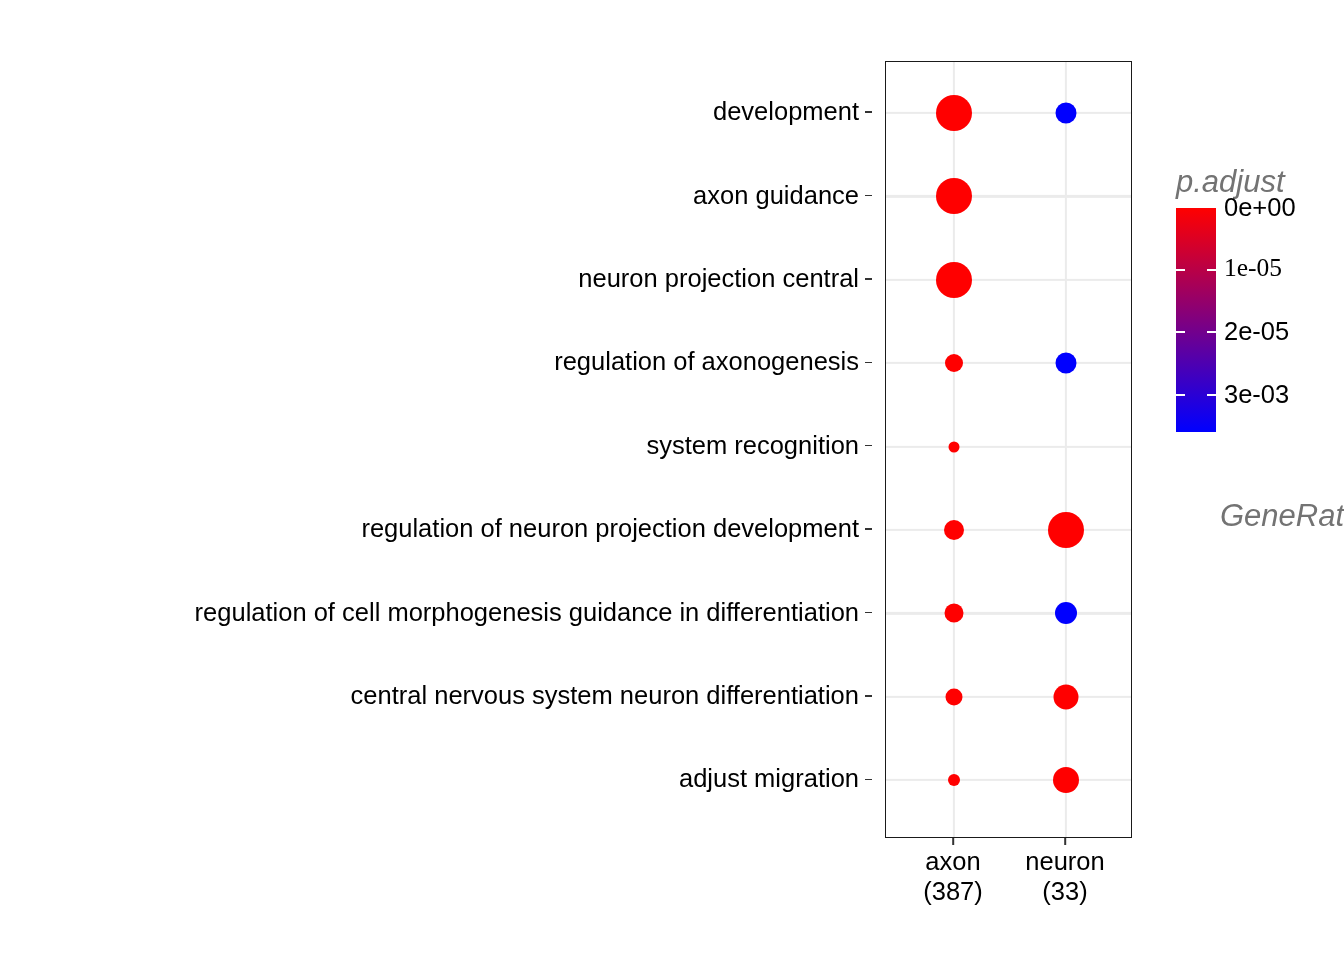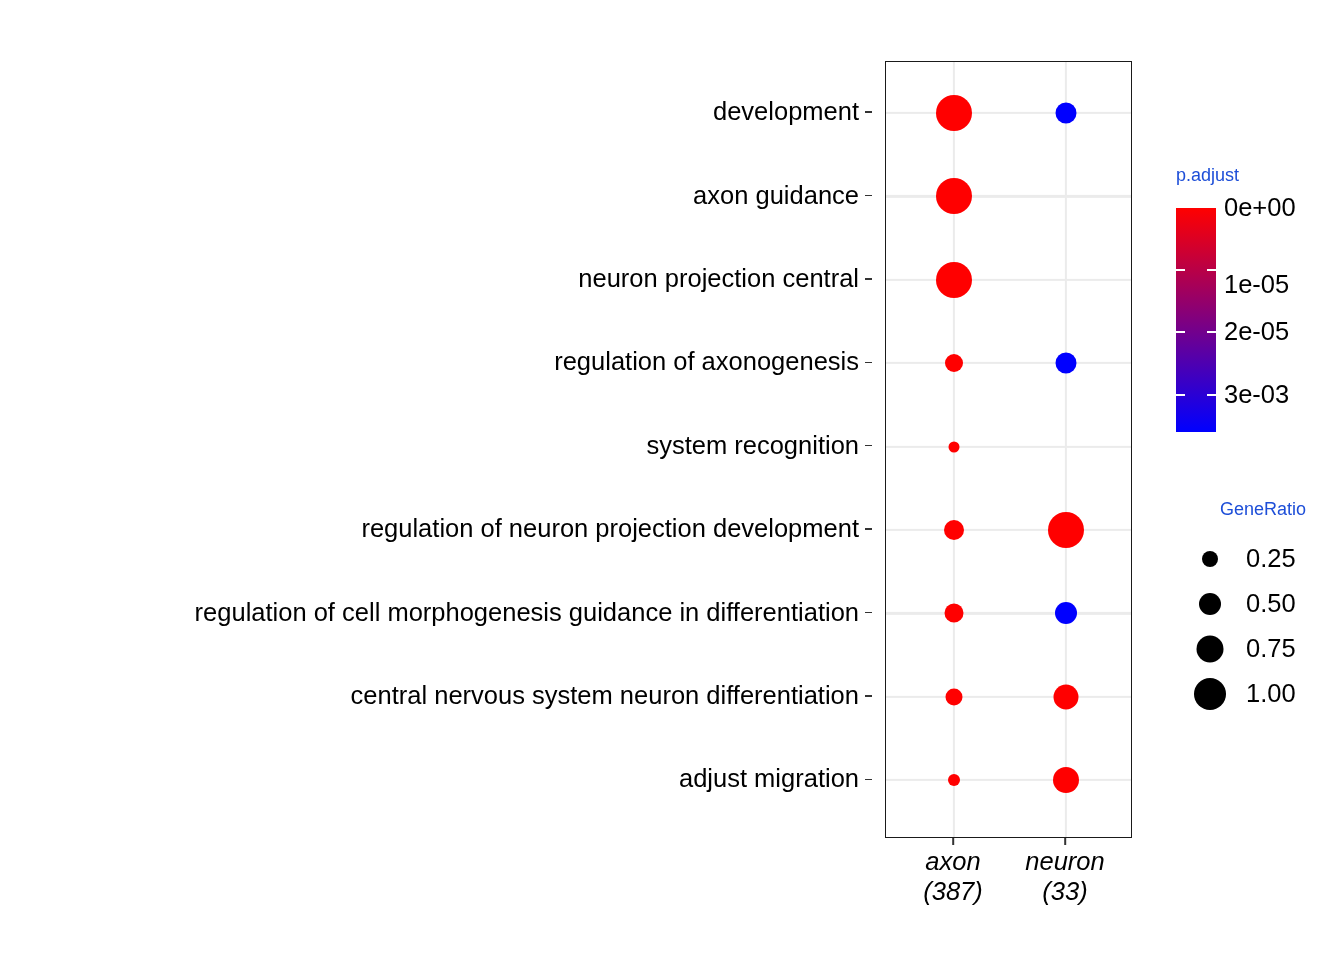--- a/index.html
+++ b/index.html
@@ -94,34 +94,34 @@
     transform: translateX(-0.8px);
   }
   .xlabel {
     position: absolute;
     top: 847px;
     text-align: center;
     font-size: 25.5px;
     line-height: 1.16;
     white-space: nowrap;
     transform: translateX(-50%);
-    font-style: italic;
   }
 
   
   #legend-padjust {
     position: absolute;
     left: 1176px;
     top: 166px;
   }
   .legend-title {
-    font-size: 18px;
-    line-height: 1;
-    white-space: nowrap;
-    color: #1d4ed8;
+    font-size: 31px;
+    line-height: 1;
+    white-space: nowrap;
+    color: #737373;
+    font-style: italic;
   }
   #colorbar-wrap {
     position: absolute;
     left: 1176px;
     top: 208px;
     width: 40px;
     height: 224px;
   }
   #colorbar {
     position: absolute;
@@ -267,44 +267,26 @@
     </div>
 
   <div id="legend-padjust">
     <div class="legend-title">p.adjust</div>
   </div>
   <div id="colorbar-wrap">
     <div id="colorbar" style="background: linear-gradient(rgb(255, 0, 0) 0%, rgb(0, 0, 255) 100%);"></div>
   <div class="cbar-label" style="top: 0px;">0e+00</div>
       <div class="cbar-tick left" style="top: 61.2222px;"></div>
       <div class="cbar-tick right" style="top: 61.2222px;"></div>
-      <div class="cbar-label" style="top: 77px;">1e-05</div>
+      <div class="cbar-label" style="top: 60px; font-family: Liberation Serif, serif;">1e-05</div>
       <div class="cbar-tick left" style="top: 123.444px;"></div>
       <div class="cbar-tick right" style="top: 123.444px;"></div>
       <div class="cbar-label" style="top: 124.444px;">2e-05</div>
       <div class="cbar-tick left" style="top: 185.667px;"></div>
       <div class="cbar-tick right" style="top: 185.667px;"></div>
       <div class="cbar-label" style="top: 186.667px;">3e-03</div>
     </div>
 
   <div id="legend-generatio">
     <div class="legend-title">GeneRatio</div>
   </div>
-  <div id="size-keys">
-      <div class="size-key" style="top: 14px;">
-        <div class="size-dot" style="width: 16px; height: 16px;"></div>
-        <div class="size-label">0.25</div>
-      </div>
-      <div class="size-key" style="top: 59px;">
-        <div class="size-dot" style="width: 22px; height: 22px;"></div>
-        <div class="size-label">0.50</div>
-      </div>
-      <div class="size-key" style="top: 104px;">
-        <div class="size-dot" style="width: 27px; height: 27px;"></div>
-        <div class="size-label">0.75</div>
-      </div>
-      <div class="size-key" style="top: 149px;">
-        <div class="size-dot" style="width: 32px; height: 32px;"></div>
-        <div class="size-label">1.00</div>
-      </div>
-    </div>
 
 </div>
 
 </body></html>

